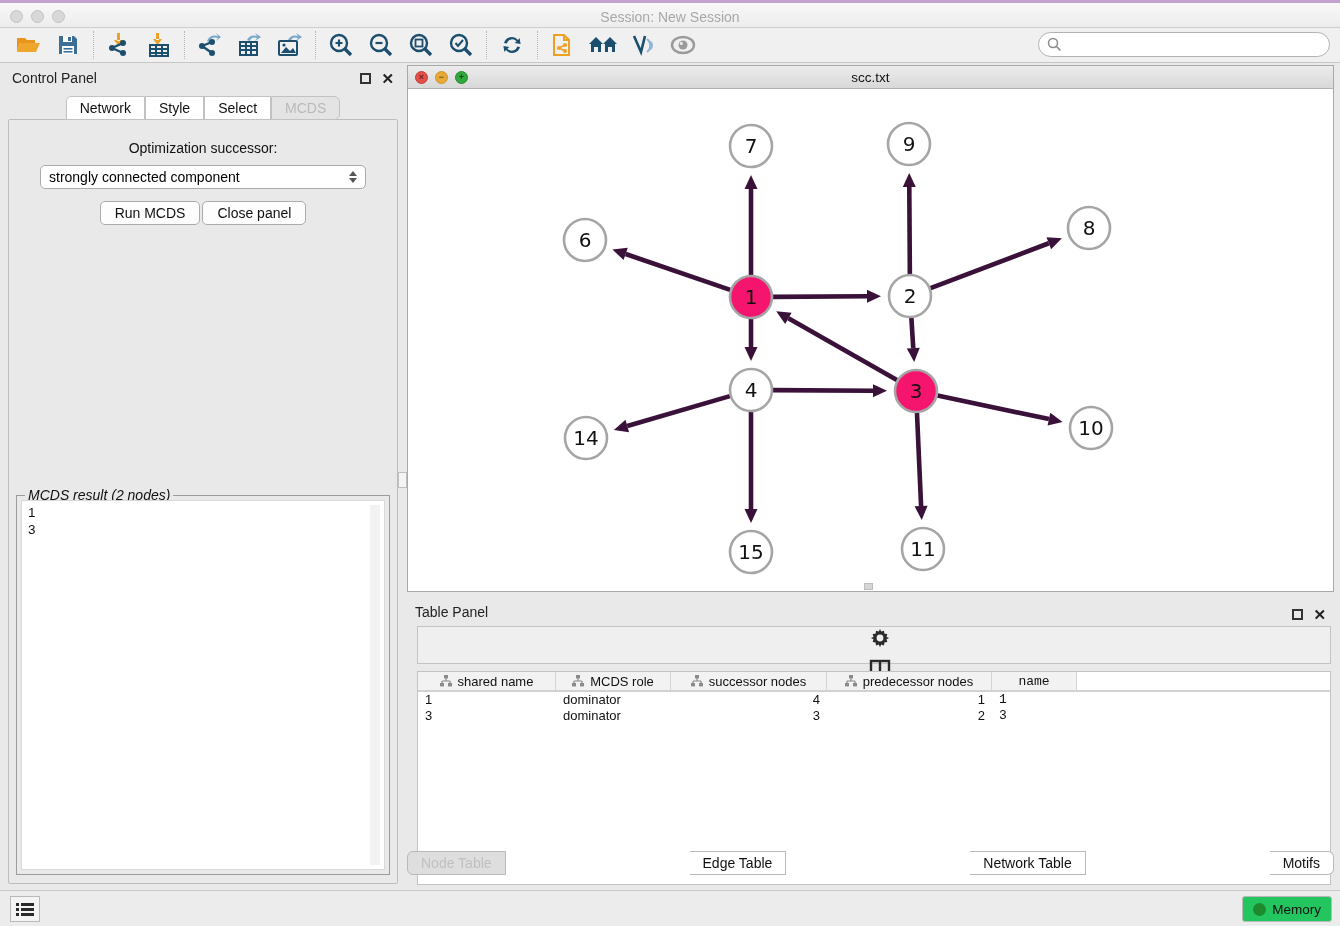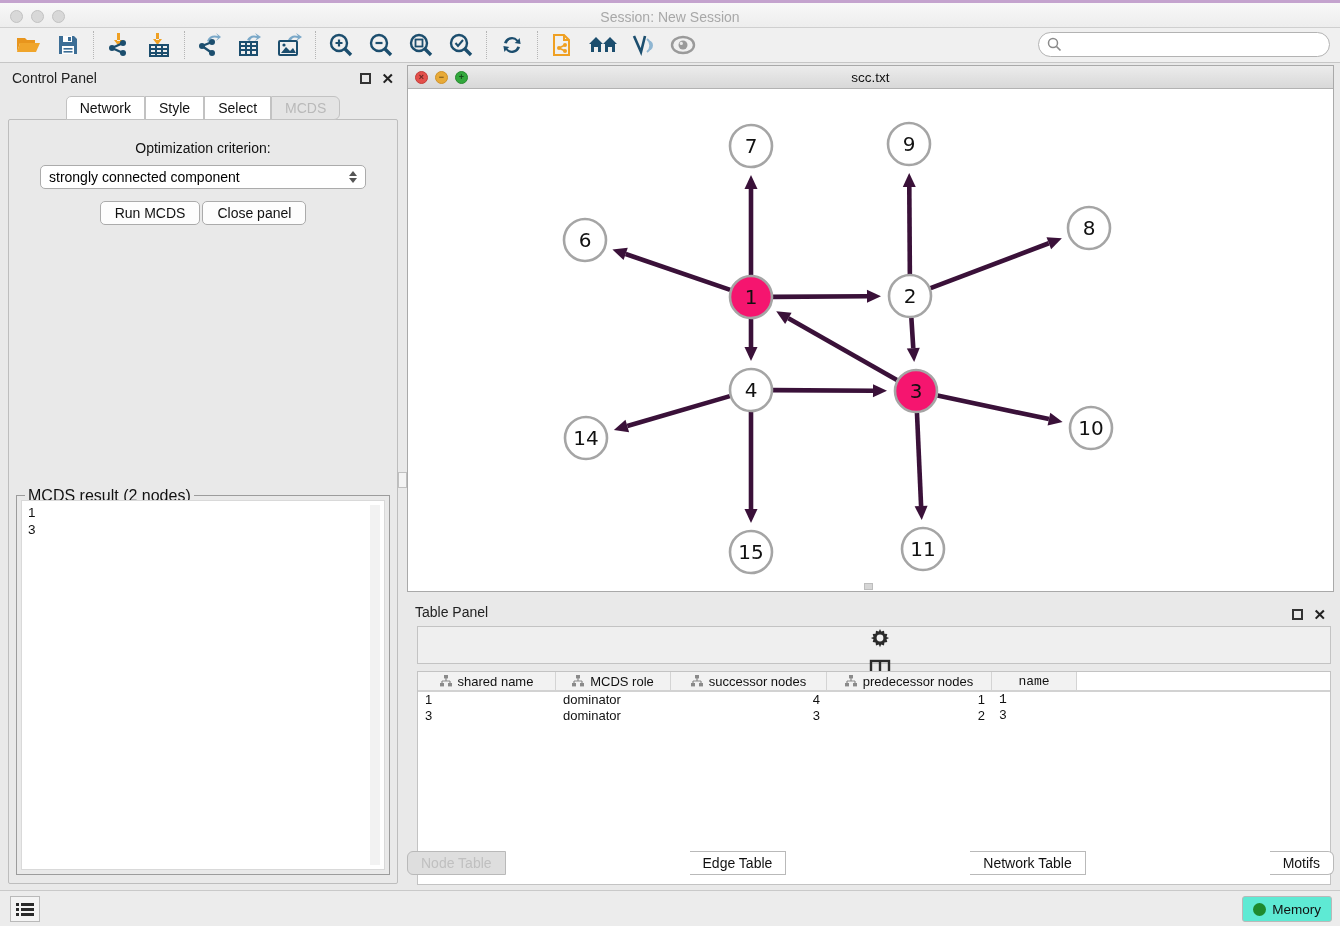--- a/index.html
+++ b/index.html
@@ -39,21 +39,21 @@
     border-radius:5px; display:flex; align-items:center; font-size:14px; padding:0 8px; }
   .opt-select .val { flex:1; }
   .spin { display:flex; flex-direction:column; gap:2px; align-items:center; }
   .spin i { width:0; height:0; border-left:4px solid transparent; border-right:4px solid transparent; }
   .spin .up { border-bottom:5px solid #555; }
   .spin .dn { border-top:5px solid #555; }
   .cp-buttons { display:flex; justify-content:center; gap:2px; margin-top:12px; }
   .cp-btn { background:#fdfdfd; border:1px solid #ababab; border-radius:5px; font-size:14px;
     padding:3px 14px; min-width:94px; text-align:center; color:#111; }
   .mcds-box { position:absolute; left:7px; right:7px; bottom:8px; height:380px; border:1px solid #9c9c9c; }
-  .mcds-box-label { position:absolute; top:-9px; left:8px; background:#e9e9e9; font-size:16px; padding:0 3px; color:#111; }
+  .mcds-box-label { position:absolute; top:-9px; left:8px; background:#e9e9e9; font-size:14px; padding:0 3px; color:#111;font-style:italic; }
   .mcds-text { position:absolute; inset:4px 4px 4px 4px; background:#fff; border:1px solid #d9d9d9;
     font-size:13.5px; color:#111; padding:3px 6px; line-height:17px; }
   .mcds-scroll { position:absolute; top:4px; bottom:4px; right:4px; width:10px; background:#f2f2f2; }
 
   
   .net-window { position:absolute; left:407px; top:65px; width:927px; height:527px;
     border:1px solid #a9a9a9; background:#fff; }
   .net-titlebar { height:23px; background:linear-gradient(#ececec,#d8d8d8); border-bottom:1px solid #b2b2b2;
     position:relative; display:flex; align-items:center; }
   .mac-dots { display:flex; gap:7px; margin-left:7px; }
@@ -86,21 +86,21 @@
   .tp-tabs { position:absolute; left:0; right:0; bottom:13px; display:flex; justify-content:space-between; }
   .tp-tab { background:#fff; border:1px solid #b9b9b9; border-left:none; font-size:14px; padding:3px 13px; color:#111; }
   .tp-tab.first { border-left:1px solid #b9b9b9; border-radius:6px 0 0 6px; }
   .tp-tab.last { border-radius:0 6px 6px 0; }
   .tp-tab.sel { background:#dedede; color:#c0c0c0; }
 
   
   .statusbar { position:absolute; left:0; bottom:0; width:1340px; height:36px; background:#ececec; border-top:1px solid #c9c9c9; }
   .sb-left { position:absolute; left:10px; top:5px; width:30px; height:26px; background:#f4f4f4; border:1px solid #b9b9b9;
     display:flex; align-items:center; justify-content:center; }
-  .sb-mem { position:absolute; right:8px; top:5px; height:26px; background:#5eead4; border:1px solid #b9b9b9;
+  .sb-mem { position:absolute; right:8px; top:5px; height:26px; background:#22c55e; border:1px solid #b9b9b9;
     border-radius:3px; display:flex; align-items:center; gap:6px; padding:0 10px; font-size:13.5px; color:#111; }
   .mem-dot { width:13px; height:13px; border-radius:50%; background:#1e8a2e; }
 </style>
 </head>
 <body>
 
 <div class="window">
 
   <div class="titlebar">
     <div class="traffic">
@@ -257,21 +257,21 @@
       <div class="panel-float"></div>
       <div class="panel-close">✕</div>
     </div>
     <div class="cp-tabs">
       <div class="cp-tab">Network</div>
       <div class="cp-tab">Style</div>
       <div class="cp-tab">Select</div>
       <div class="cp-tab sel">MCDS</div>
     </div>
     <div class="cp-content">
-      <div class="opt-label">Optimization criterion:</div>
+      <div class="opt-label">Optimization successor:</div>
       <div class="opt-select">
         <span class="val">strongly connected component</span>
         <span class="spin">
             <i class="up"></i>
             <i class="dn"></i>
           </span>
       </div>
       <div class="cp-buttons">
         <div class="cp-btn">Run MCDS</div>
         <div class="cp-btn">Close panel</div>

